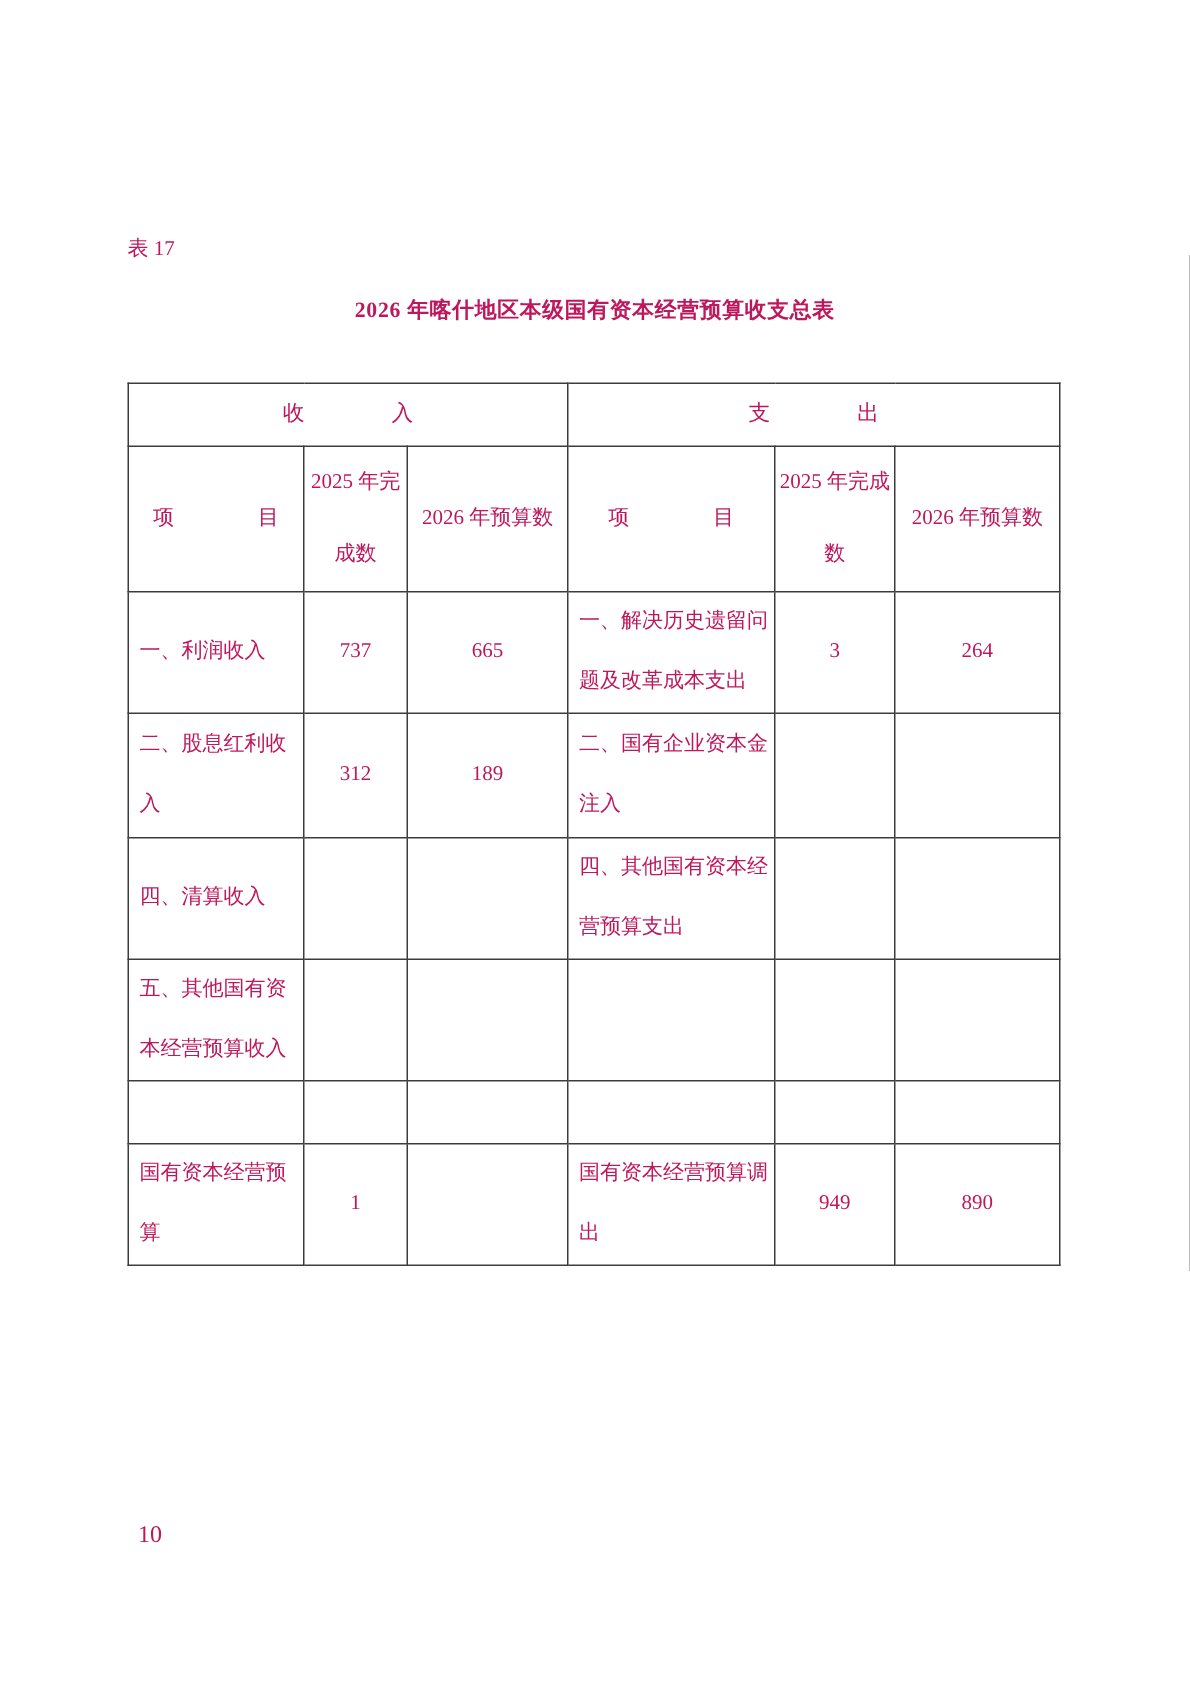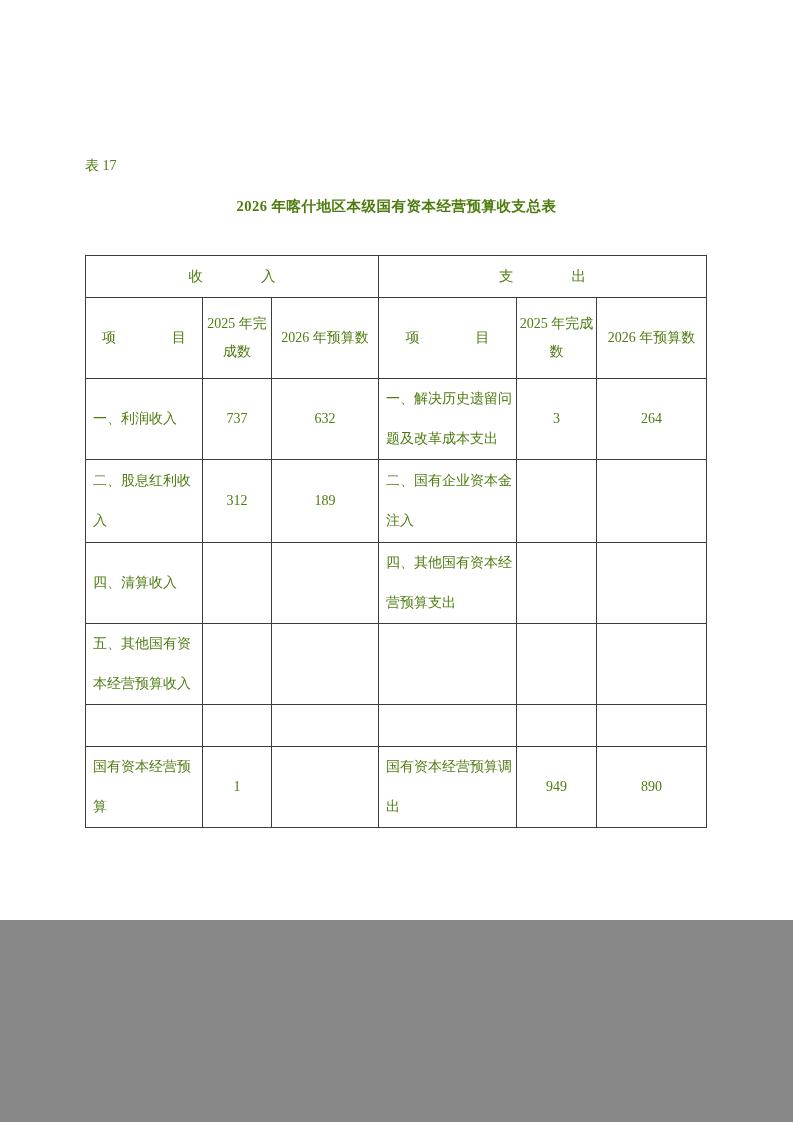--- a/index.html
+++ b/index.html
@@ -1,22 +1,22 @@
 <!DOCTYPE html>
 <html><head>
 <meta charset="utf-8">
 <style>
   html, body { margin: 0; padding: 0; background: #888; }
   .page {
     position: relative;
-    width: 793px; height: 920px;
+    width: 793px; height: 1122px;
     margin: 0 auto;
     background: #ffffff;
     font-family: "Liberation Serif", "DejaVu Serif", serif;
-    color: #4d7c0f;
+    color: #be185d;
     overflow: hidden;
   }
   .table-label {
     position: absolute; left: 85px; top: 157px;
     font-size: 14px;
   }
   .doc-title {
     position: absolute; left: 0; top: 197px; width: 100%;
     text-align: center; font-size: 14.5px; font-weight: bold;
     letter-spacing: 0.5px;
@@ -42,21 +42,21 @@
     text-align: center;
     font-weight: bold;
     font-size: 14.5px;
     line-height: 39px;
   }
   th.col-head {
     height: 80px;
     text-align: center;
     font-weight: bold;
     vertical-align: middle;
-    line-height: 28px;
+    line-height: 48px;
     padding: 0 2px;
     word-break: break-all;
   }
   th.col-head.item-head { text-align: center; }
   td.item-cell {
     text-align: left;
     vertical-align: middle;
     padding: 0 4px 0 7px;
     line-height: 40px;
     word-break: break-all;
@@ -103,21 +103,21 @@
         <th class="col-head">2026 年预算数</th>
         <th class="col-head item-head">项　　　　目</th>
         <th class="col-head">2025 年完成数</th>
         <th class="col-head">2026 年预算数</th>
       </tr>
     </thead>
     <tbody>
         <tr style="height: 75px;">
           <td class="item-cell">一、利润收入</td>
           <td class="num-cell">737</td>
-          <td class="num-cell">632</td>
+          <td class="num-cell">665</td>
           <td class="item-cell">一、解决历史遗留问题及改革成本支出</td>
           <td class="num-cell">3</td>
           <td class="num-cell">264</td>
         </tr>
         <tr style="height: 83px;">
           <td class="item-cell">二、股息红利收入</td>
           <td class="num-cell">312</td>
           <td class="num-cell">189</td>
           <td class="item-cell">二、国有企业资本金注入</td>
           <td class="num-cell"></td>

